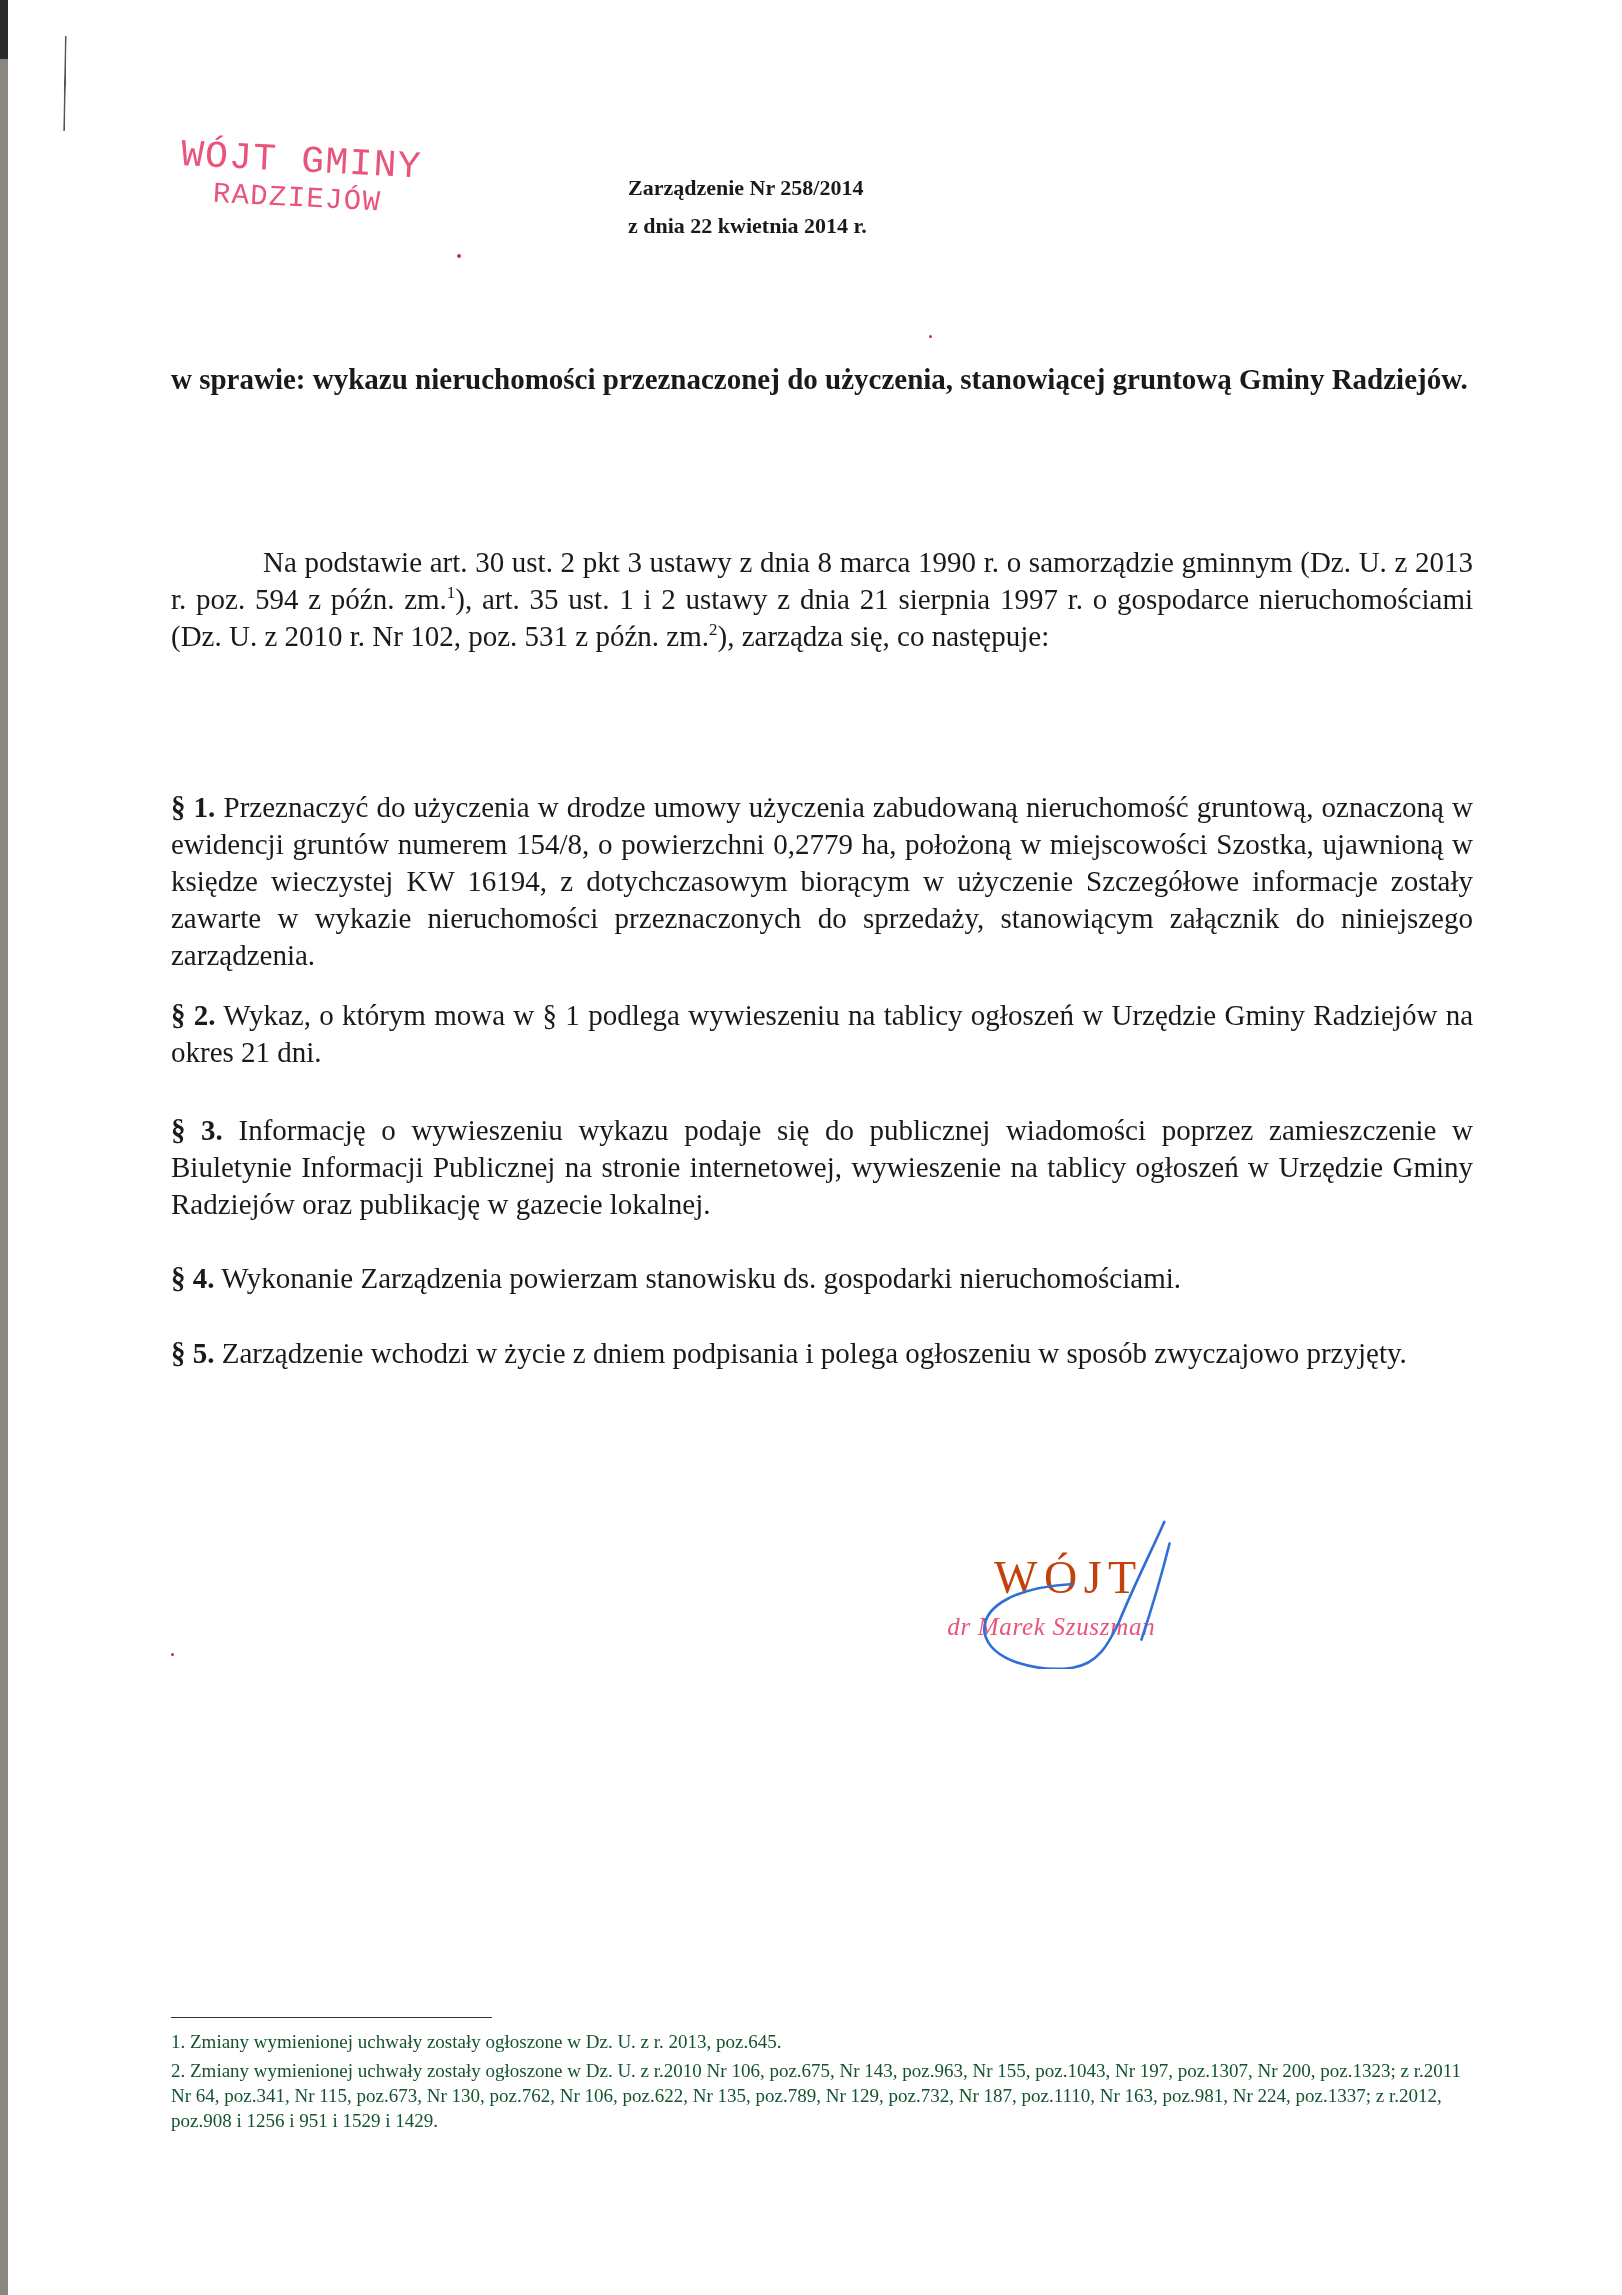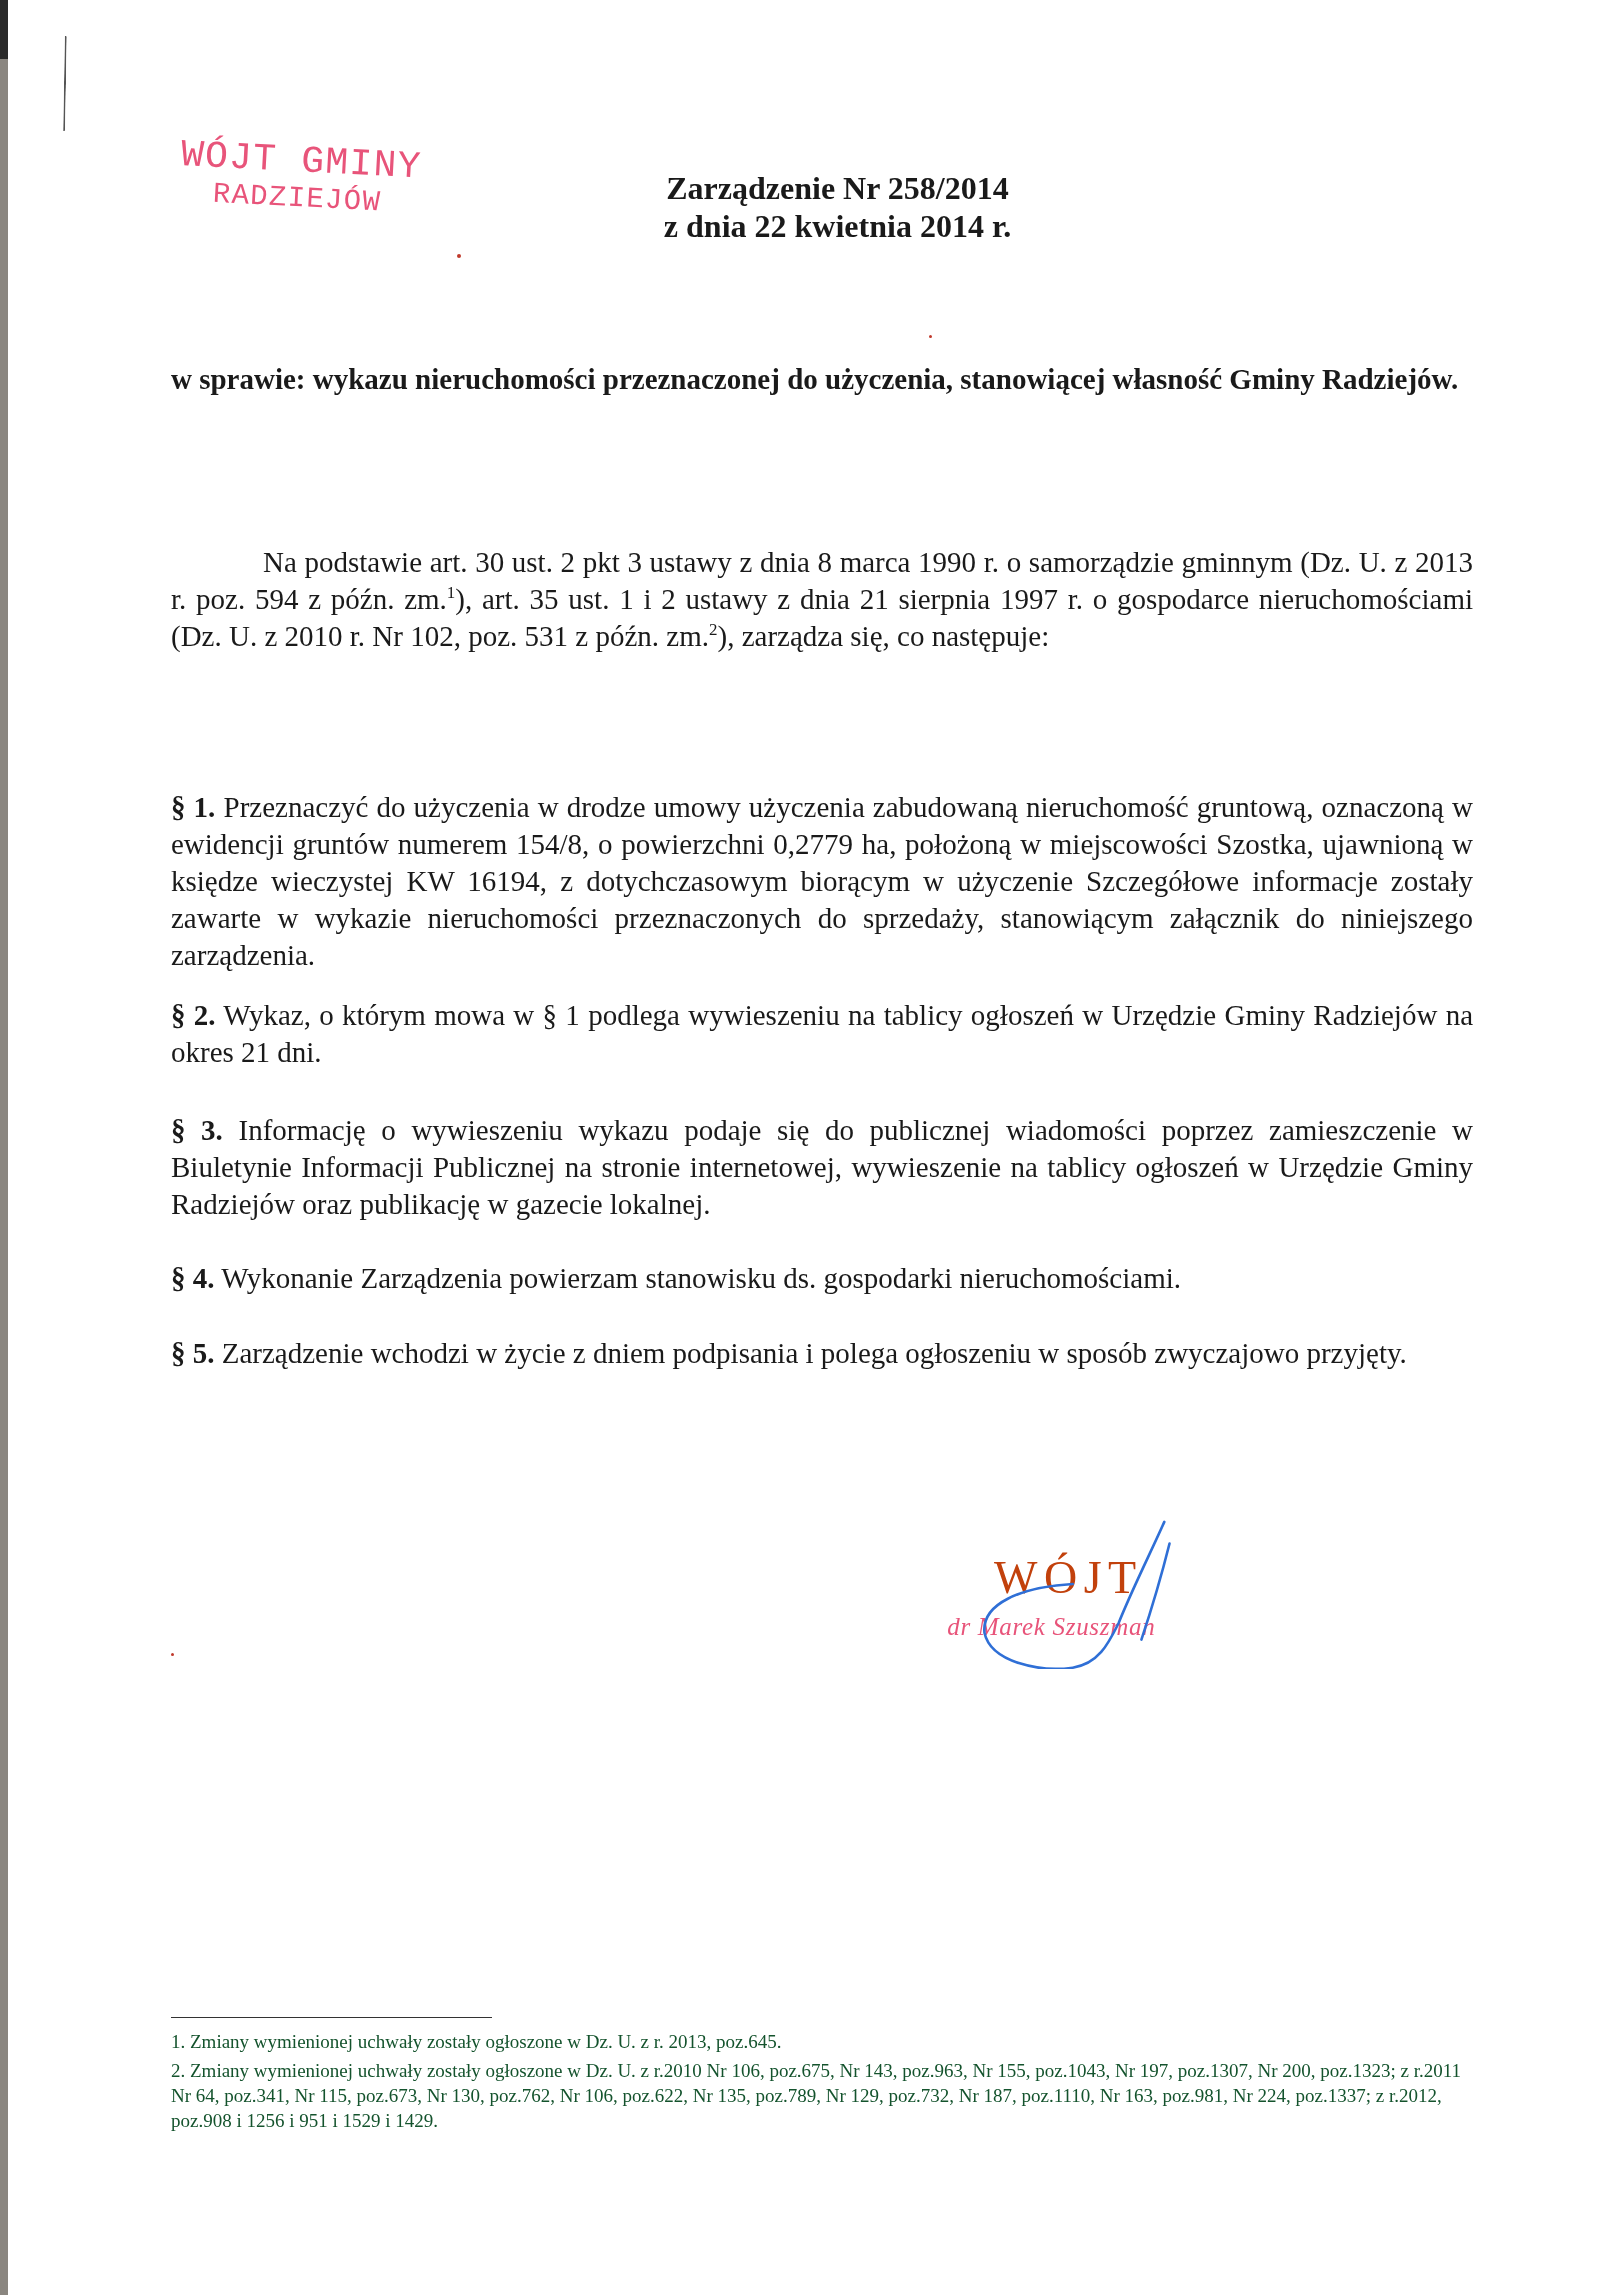--- a/index.html
+++ b/index.html
@@ -18,21 +18,21 @@
   }
   .stamp-header {
     position: absolute; left: 182px; top: 134px; color: #e8547a;
     font-family: "Liberation Mono", "DejaVu Sans Mono", monospace;
     transform: rotate(3deg); transform-origin: left top;
   }
   .stamp-header .l1 { font-size: 38px; letter-spacing: 1.3px; line-height: 42px; }
   .stamp-header .l2 { font-size: 29px; letter-spacing: 1.3px; margin-left: 34px; line-height: 34px; }
   .title-block {
     position: absolute; left: 628px; top: 169px; width: 419px;
-    text-align: center; font-weight: bold; font-size: 32px; line-height: 38px;
+    text-align: left; font-weight: bold; font-size: 22px; line-height: 38px;
   }
   .subject {
     position: absolute; left: 171px; top: 359px; width: 1302px;
     font-weight: bold; font-size: 29px; line-height: 41px; text-align: justify;
   }
   .body-text {
     position: absolute; left: 171px; width: 1302px;
     font-size: 29px; line-height: 37px; text-align: justify;
   }
   .preamble { top: 544px; text-indent: 92px; }
@@ -80,21 +80,21 @@
 </div>
 
 <div class="title-block">
   <div>Zarządzenie Nr 258/2014</div>
   <div>z dnia 22 kwietnia 2014 r.</div>
 </div>
 
 <div class="dot" style="left:457px; top:254px;"></div>
 <div class="dot" style="left:929px; top:335px; width:2.6px; height:2.6px;"></div>
 
-<div class="subject">w sprawie: wykazu nieruchomości przeznaczonej do użyczenia, stanowiącej własność Gminy Radziejów.</div>
+<div class="subject">w sprawie: wykazu nieruchomości przeznaczonej do użyczenia, stanowiącej gruntową Gminy Radziejów.</div>
 
 <div class="body-text preamble"><span>Na podstawie art. 30 ust. 2 pkt 3 ustawy z dnia 8 marca 1990 r. o samorządzie gminnym (Dz. U. z 2013 r. poz. 594 z późn. zm.</span><sup>1</sup><span>), art. 35 ust. 1 i 2 ustawy z dnia 21 sierpnia 1997 r. o gospodarce nieruchomościami (Dz. U. z 2010 r. Nr 102, poz. 531 z późn. zm.</span><sup>2</sup><span>), zarządza się, co następuje:</span></div>
 
 <div class="body-text para1">
   <span class="para-num">§ 1.</span>
   <span>Przeznaczyć do użyczenia w drodze umowy użyczenia zabudowaną nieruchomość gruntową, oznaczoną w ewidencji gruntów numerem 154/8, o powierzchni 0,2779 ha, położoną w miejscowości Szostka, ujawnioną w księdze wieczystej KW 16194, z dotychczasowym biorącym w użyczenie Szczegółowe informacje zostały zawarte w wykazie nieruchomości przeznaczonych do sprzedaży, stanowiącym załącznik do niniejszego zarządzenia.</span>
 </div>
 
 <div class="body-text para2">
   <span class="para-num">§ 2.</span>

